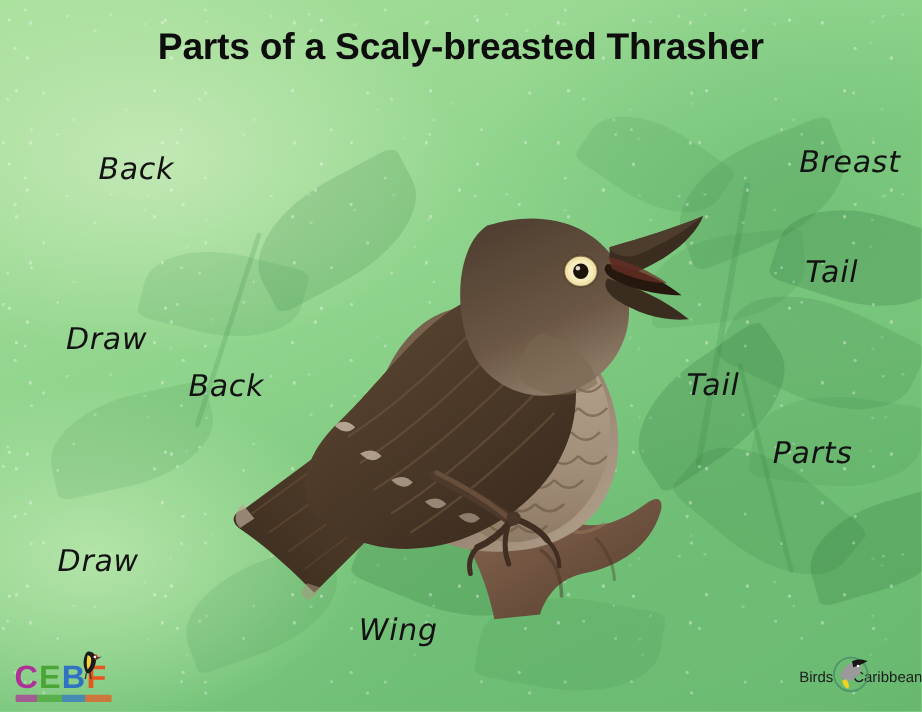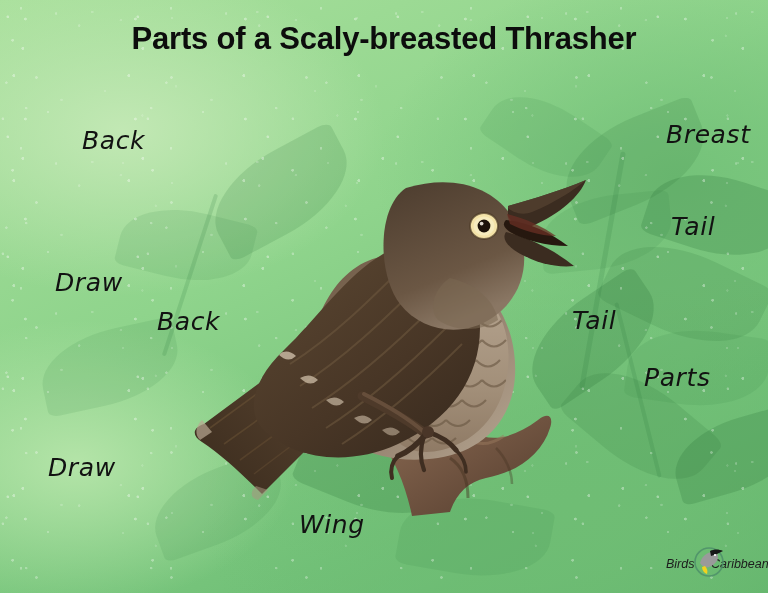--- a/index.html
+++ b/index.html
@@ -120,21 +120,21 @@
   .cebf-f { color:#e8561f; }
   .cebf-tag {
     position:absolute; left:1px; top:36px;
     width:80px; height:6px;
     background:linear-gradient(90deg,#b0309a 0 22%,#49a634 22% 48%,#2f72c4 48% 72%,#e8561f 72% 100%);
     opacity:.72;
     border-radius:1px;
   }
   #cebf-bird { position:absolute; left:49px; top:-2px; width:24px; height:26px; }
 
-  #bc-logo { position:absolute; left:664px; top:545px; width:100px; height:42px;font-style:italic; }
+  #bc-logo { position:absolute; left:664px; top:545px; width:100px; height:42px; }
   .bc-text {
     position:absolute; top:12px;
     font-family:"Liberation Sans", sans-serif;
     font-size:12.5px; color:#1c1c1c;
   }
   .bc-birds { left:2px; }
   .bc-carib { left:47px; }
   #bc-mark { position:absolute; left:28px; top:0px; width:34px; height:34px; }
 </style>
 </head>
@@ -322,20 +322,34 @@
     <div class="part-label" style="left:666px; top:120px;">Breast</div>
     <div class="part-label" style="left:671px; top:212px;">Tail</div>
     <div class="part-label" style="left:55px;  top:268px;">Draw</div>
     <div class="part-label" style="left:157px; top:307px;">Back</div>
     <div class="part-label" style="left:572px; top:306px;">Tail</div>
     <div class="part-label" style="left:644px; top:363px;">Parts</div>
     <div class="part-label" style="left:48px;  top:453px;">Draw</div>
     <div class="part-label" style="left:267px; top:510px;margin-left:32px;">Wing</div>
   </div>
 
+  <div id="cebf-logo">
+    <div class="cebf-letters">
+      <span class="cebf-c">C</span><span class="cebf-e">E</span><span class="cebf-b">B</span><span class="cebf-f">F</span>
+    </div>
+    <div class="cebf-tag"></div>
+    <svg id="cebf-bird" viewBox="0 0 24 26">
+      <path d="M13 2 C17 2 19 5 19 9 C19 13 17 17 14 20 L11 20 C9 16 8 12 9 8 C10 4 11 2 13 2 Z" fill="#1b1b1b"></path>
+      <path d="M12 5 C14 5 15 7 15 9 C15 12 14 15 12 17 C11 14 11 9 12 5 Z" fill="#f2d23a"></path>
+      <path d="M18 4 C20 4 21 6 21 8 L18 9 Z" fill="#d93a2b"></path>
+      <path d="M19 7 L24 6 L19 9 Z" fill="#3a3a3a"></path>
+      <circle cx="18" cy="6.4" r="1" fill="#fff"></circle>
+      <path d="M11 20 L10 25 M14 20 L15 25" stroke="#4a3a22" stroke-width="1.2"></path>
+    </svg>
+  </div>
 
   <div id="bc-logo">
     <div class="bc-text bc-birds">Birds</div>
     <div class="bc-text bc-carib">Caribbean</div>
     <svg id="bc-mark" viewBox="0 0 34 34">
       <circle cx="17" cy="17" r="14" fill="none" stroke="#4e8f6a" stroke-width="1.6" opacity=".85"></circle>
       <path d="M8 18 C10 11 15 7 21 7 C24 7 26 9 26 12 C26 16 22 20 17 22
                C13 23.5 10 21 8 18 Z" fill="#9a9a9a"></path>
       <path d="M18 6 C22 4 27 4 31 6 C27 8 23 10 19 11 Z" fill="#171717"></path>
       <path d="M13 21 C15 23 16 26 15 29 C12 28 10 25 10 22 Z" fill="#f2d21e"></path>

